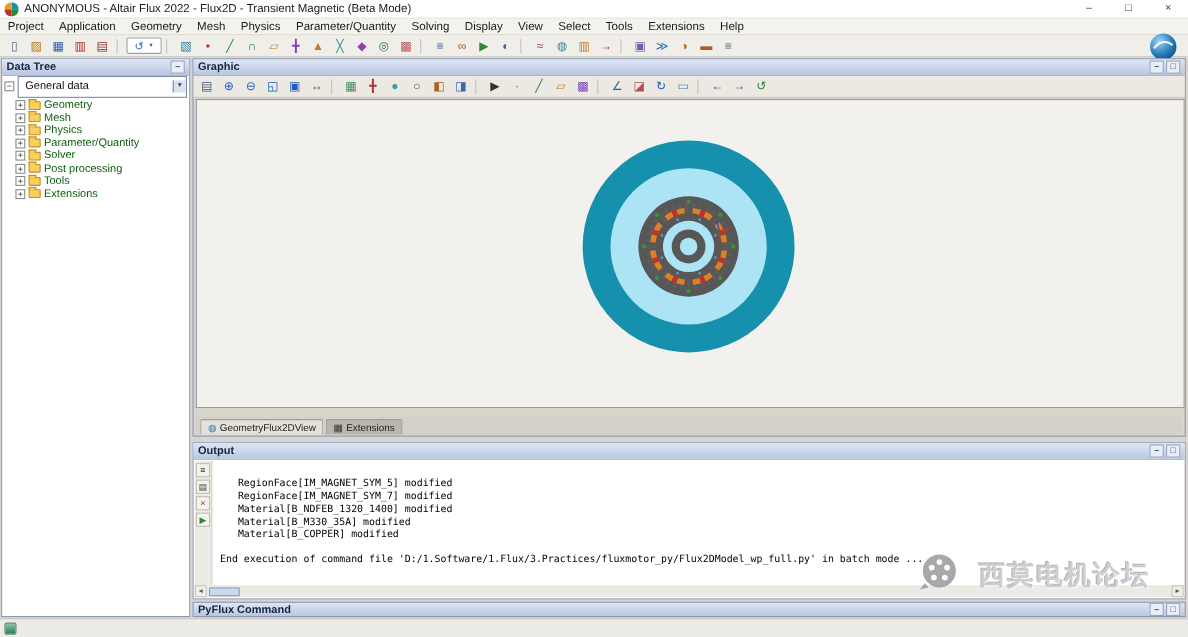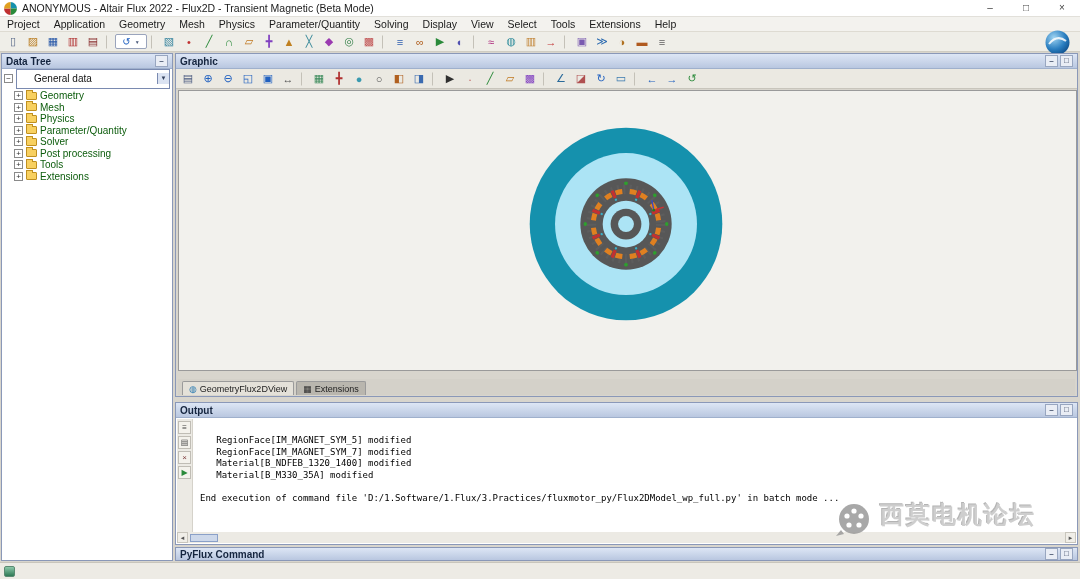--- a/index.html
+++ b/index.html
@@ -37,21 +37,21 @@
   .hdr-btn { width:13px; height:12px; border:1px solid #98a6c0; background:#e9edf5; font-size:8px;
     line-height:10px; text-align:center; color:#33405c; margin-left:2px; }
   
   .datatree { left:1px; top:53px; width:172px; height:508px; }
   .combo-row { display:flex; align-items:center; height:15px; margin:2px 2px 1px 2px; }
   .expander { width:9px; height:9px; border:1px solid #8a8a8a; background:#fff; font-size:8px;
     line-height:7px; text-align:center; color:#333; flex:none; }
   .expander.open::before { content:"−"; }
   .expander.closed::before { content:"+"; }
   .combo { flex:1; height:20px; margin-left:3px; border:1px solid #7a8ab0; background:#fff;
-    display:flex; align-items:center; font-size:10px; padding-left:17px; color:#111; }
+    display:flex; align-items:center; font-size:10px; padding-left:6px; color:#111; }
   .combo-arrow { margin-left:auto; width:12px; height:11px; background:#dbe3f2; border-left:1px solid #7a8ab0;
     font-size:6px; text-align:center; line-height:11px; color:#33405c; }
   .tree { padding:3px 0 0 12px; }
   .tree-row { display:flex; align-items:center; height:11.5px; }
   .folder { width:11px; height:8px; background:#f8d060; border:1px solid #c09020; margin:0 3px 0 3px;
     position:relative; border-radius:1px; flex:none; }
   .folder::before { content:""; position:absolute; left:-1px; top:-3px; width:5px; height:2px;
     background:#f8d060; border:1px solid #c09020; border-bottom:none; }
   .tree-label { font-size:10px; color:#0c5c0c; white-space:nowrap; }
   
@@ -87,21 +87,21 @@
   
   .pyflux { left:175px; top:547px; width:903px; height:14px; border:1px solid #8a98b8;
     background:linear-gradient(#dde6f5,#b9c7e0); display:flex; align-items:center; padding:0 4px;
     font-size:10px; font-weight:bold; color:#15253f; position:absolute; }
   
   .statusbar { position:absolute; left:0; top:562px; width:1080px; height:17px; background:#edebe5;
     border-top:1px solid #c8c5bc; display:flex; align-items:center; padding-left:4px; }
   .status-icon { width:11px; height:11px; border-radius:2px; background:linear-gradient(#8cc8aa,#2f7a56);
     border:1px solid #5a8a72; }
   
-  .watermark { position:absolute; left:834px; top:499px; display:flex; align-items:flex-start; gap:6px;
+  .watermark { position:absolute; left:834px; top:499px; display:flex; align-items:flex-end; gap:16px;
     opacity:0.85; pointer-events:none; }
   .wm-text { font-size:24px; font-weight:bold; color:#c6c6c6; letter-spacing:2px;
     text-shadow:1px 1px 0 #ffffff, -1px -1px 0 #a8a8a8; white-space:nowrap; }
 </style>
 </head>
 <body>
 
 <div id="app">
 
   <div class="titlebar">
@@ -551,20 +551,21 @@
           <span class="sicon">
             <span style="color: rgb(42, 138, 58);">▶</span>
           </span>
         </div>
       <div class="out-text">
 
       <div class="oline">   RegionFace[IM_MAGNET_SYM_5] modified</div>
           <div class="oline">   RegionFace[IM_MAGNET_SYM_7] modified</div>
           <div class="oline">   Material[B_NDFEB_1320_1400] modified</div>
           <div class="oline">   Material[B_M330_35A] modified</div>
+          <div class="oline">   Material[B_COPPER] modified</div>
           <div class="oline"></div>
           <div class="oline">End execution of command file 'D:/1.Software/1.Flux/3.Practices/fluxmotor_py/Flux2DModel_wp_full.py' in batch mode ...</div>
         </div>
     </div>
     <div class="hscroll">
       <span class="scr-btn">◄</span>
       <span class="scr-thumb"></span>
       <span class="scr-btn right">►</span>
     </div>
   </div>

